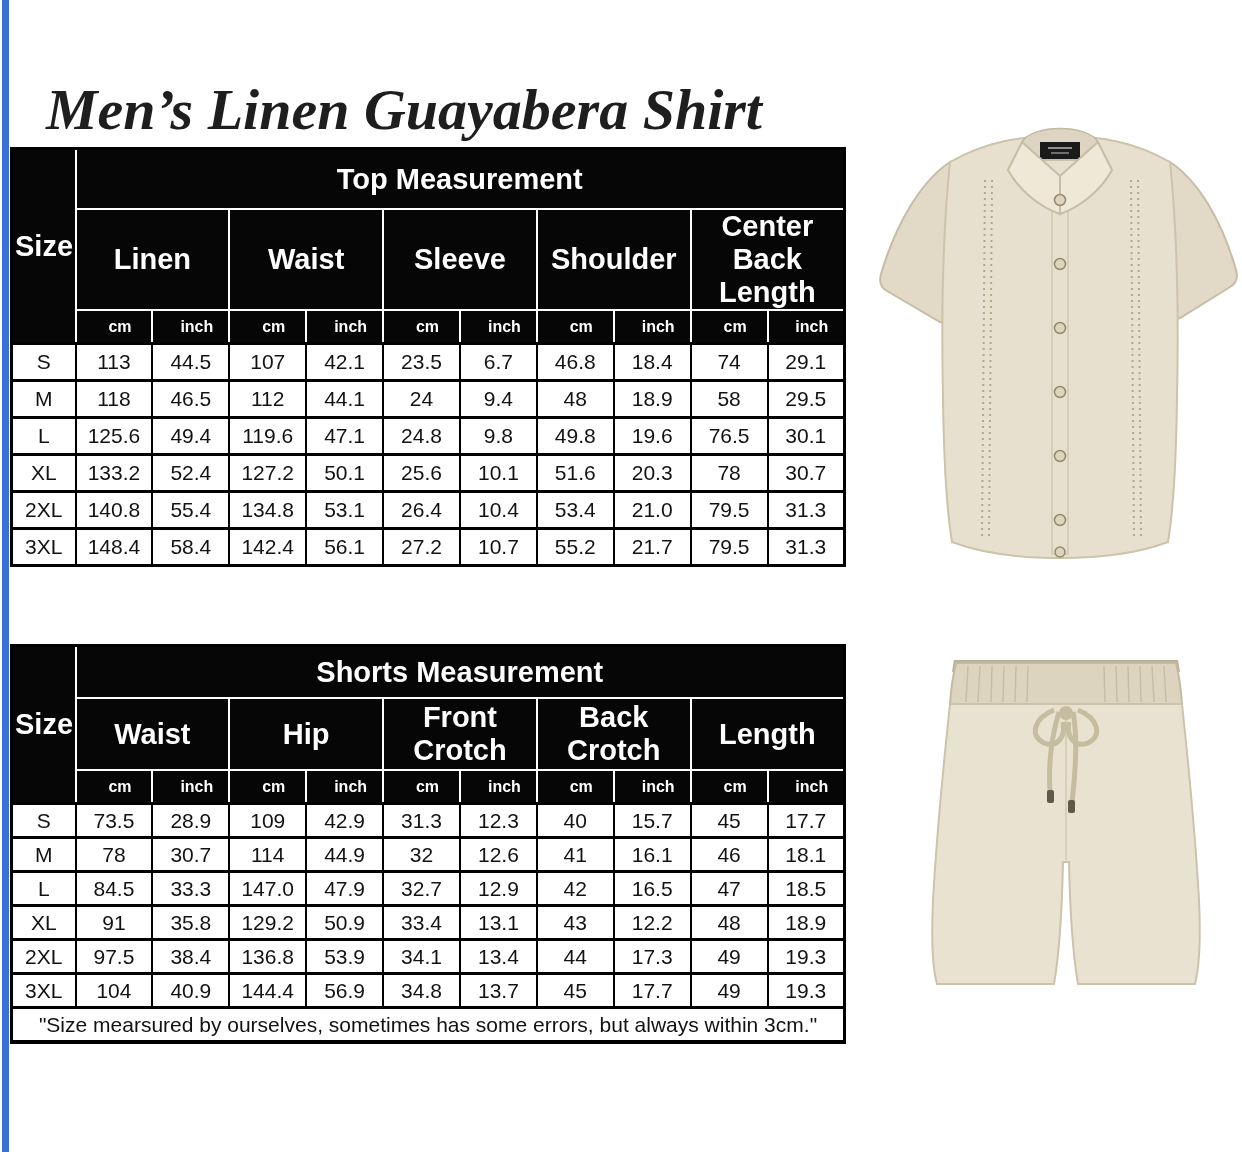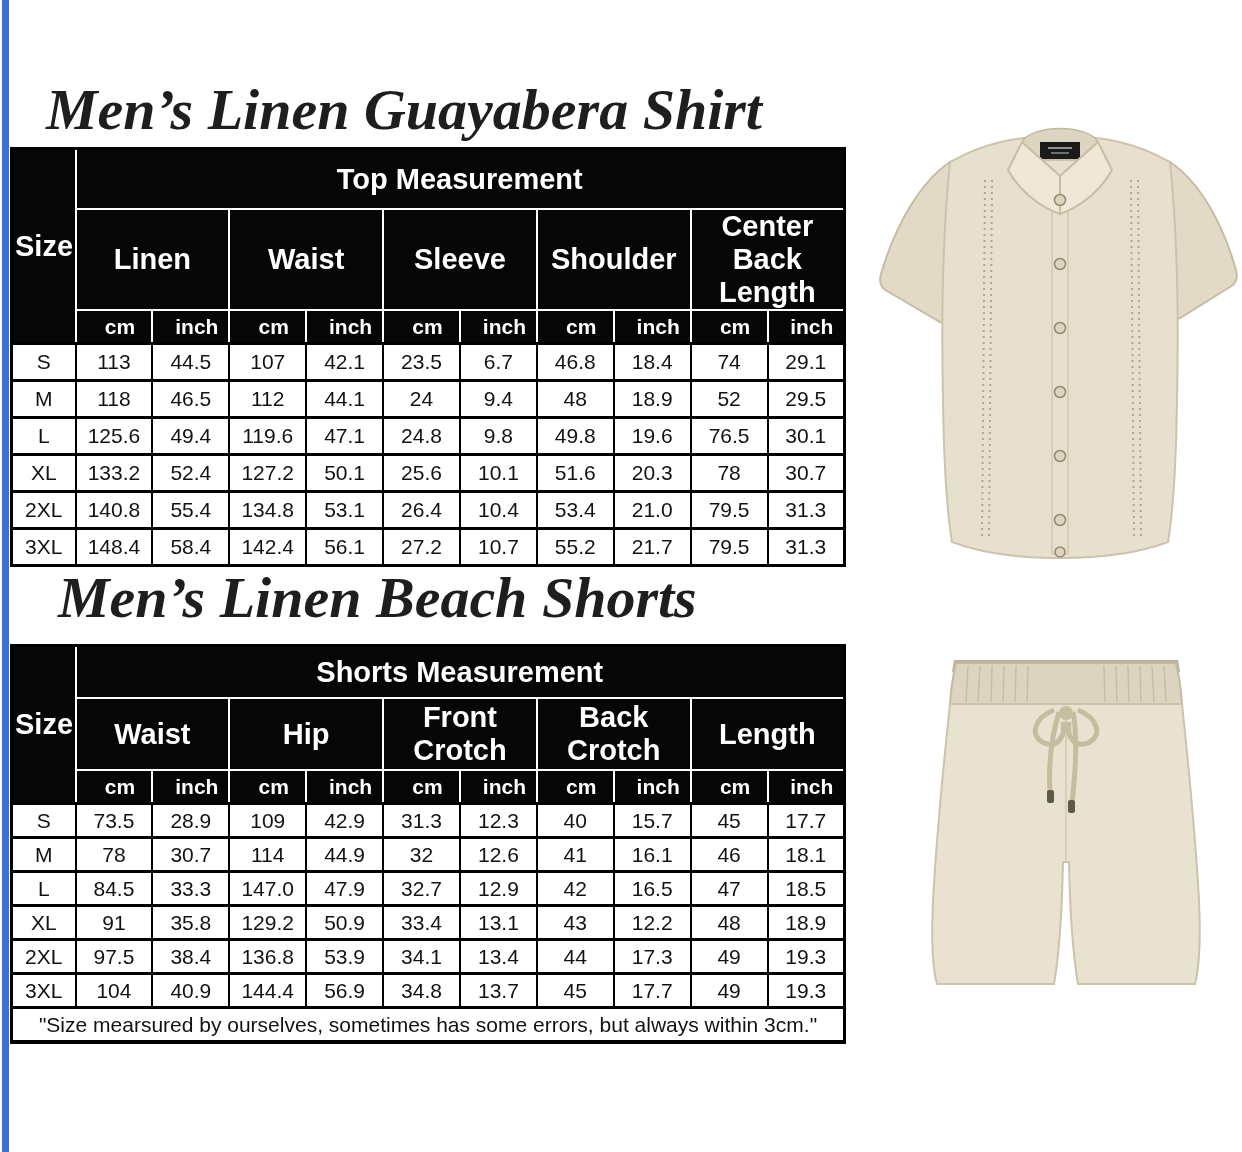--- a/index.html
+++ b/index.html
@@ -28,21 +28,21 @@
 
   table.chart th {
     background:#060606; color:#ffffff; border:2px solid #ffffff;
     font-weight:bold; text-align:center; vertical-align:middle; padding:0 2px;
     font-size:29px;
   }
   tr.group-row th.group { height:58px; }
   #shorts-table tr.group-row th.group { height:50px; }
   tr.cols-row th { height:74px; }
   #shorts-table tr.cols-row th { height:70px; }
-  tr.units-row th { height:31px; font-size:21px;padding-left:14px; }
+  tr.units-row th { height:31px; font-size:16px;padding-left:14px; }
 
   table.chart td {
     background:#ffffff; color:#121212; text-align:center; vertical-align:middle;
     border:2px solid #000; border-top:3px solid #000; border-bottom:3px solid #000;
     font-size:21px; height:34px; padding:0;
   }
   #shorts-table td { height:31px; }
   #shorts-table td.note {
     font-size:21px; height:31px;
     border:3px solid #000; border-bottom:4px solid #000;
@@ -114,21 +114,21 @@
         <tr>
           <td>M</td>
           <td>118</td>
           <td>46.5</td>
           <td>112</td>
           <td>44.1</td>
           <td>24</td>
           <td>9.4</td>
           <td>48</td>
           <td>18.9</td>
-          <td>52</td>
+          <td>58</td>
           <td>29.5</td>
         </tr>
         <tr>
           <td>L</td>
           <td>125.6</td>
           <td>49.4</td>
           <td>119.6</td>
           <td>47.1</td>
           <td>24.8</td>
           <td>9.8</td>
@@ -172,21 +172,20 @@
           <td>27.2</td>
           <td>10.7</td>
           <td>55.2</td>
           <td>21.7</td>
           <td>79.5</td>
           <td>31.3</td>
         </tr>
       </tbody>
   </table>
 
-  <div class="title" id="title-shorts">Men’s Linen Beach Shorts</div>
 
   <table class="chart" id="shorts-table">
     <colgroup>
       <col style="width:64px">
       <col>
         <col>
         <col>
         <col>
         <col>
         <col>

